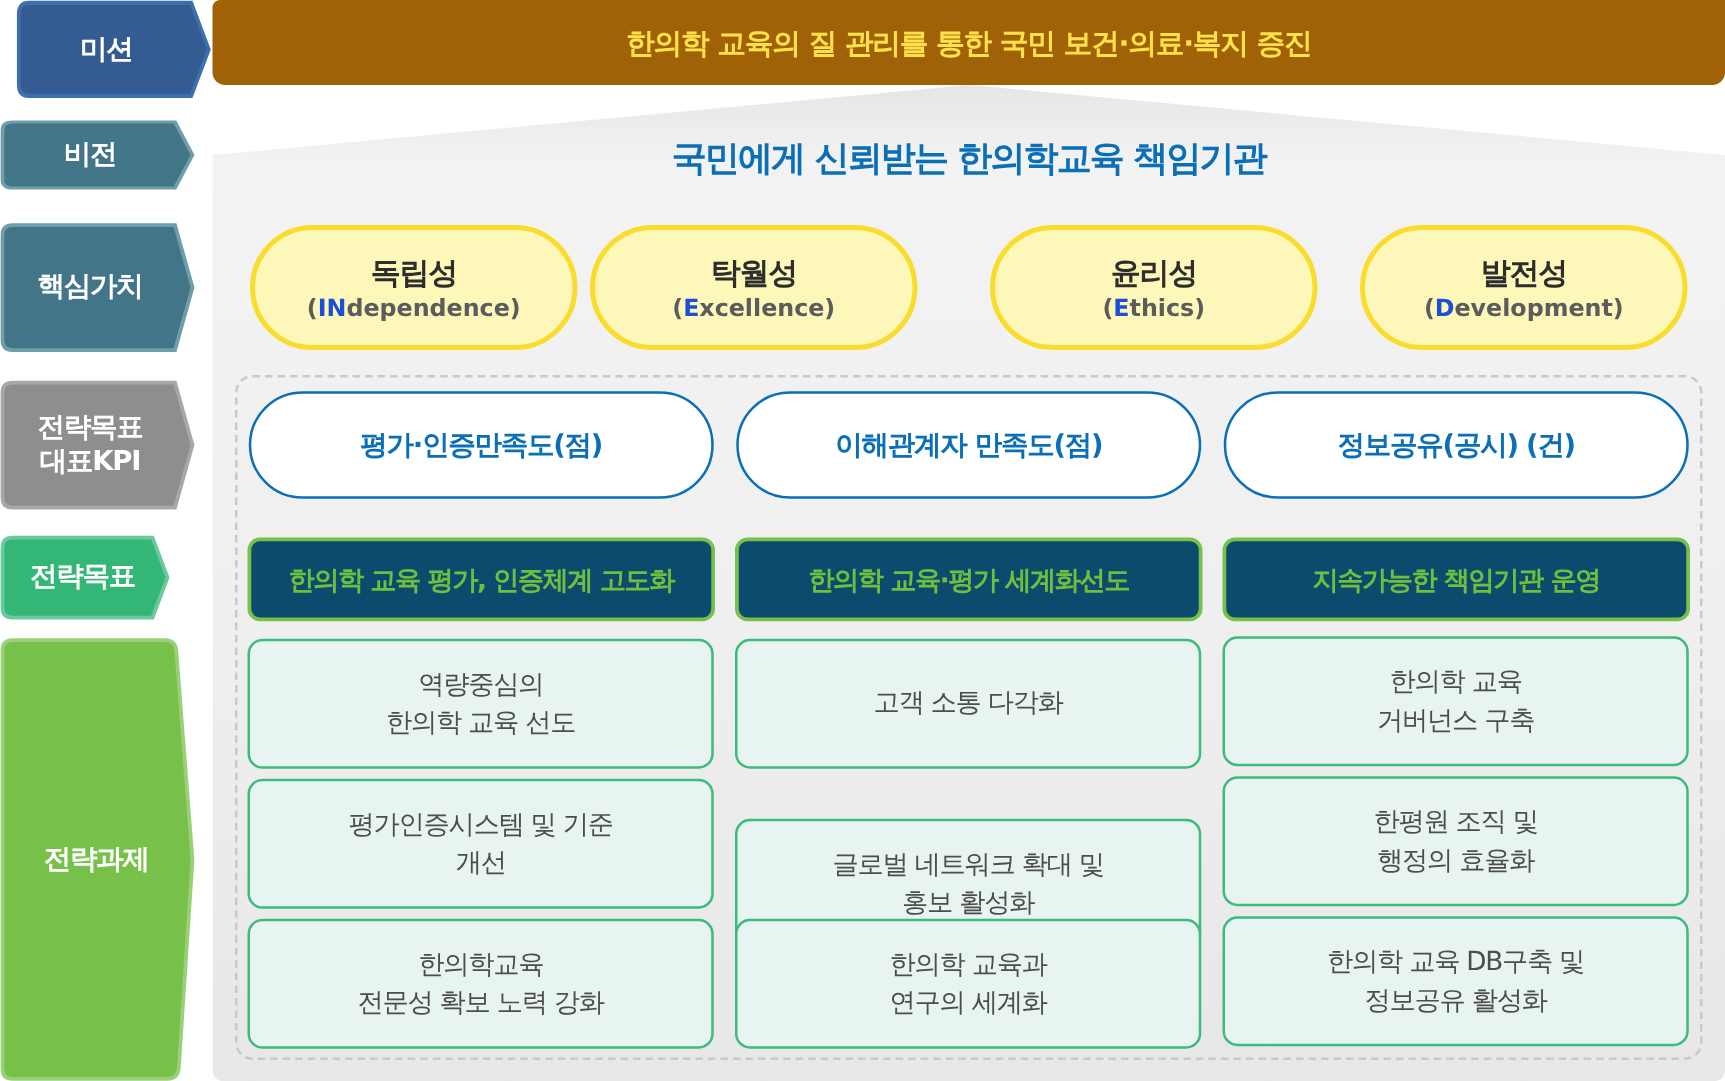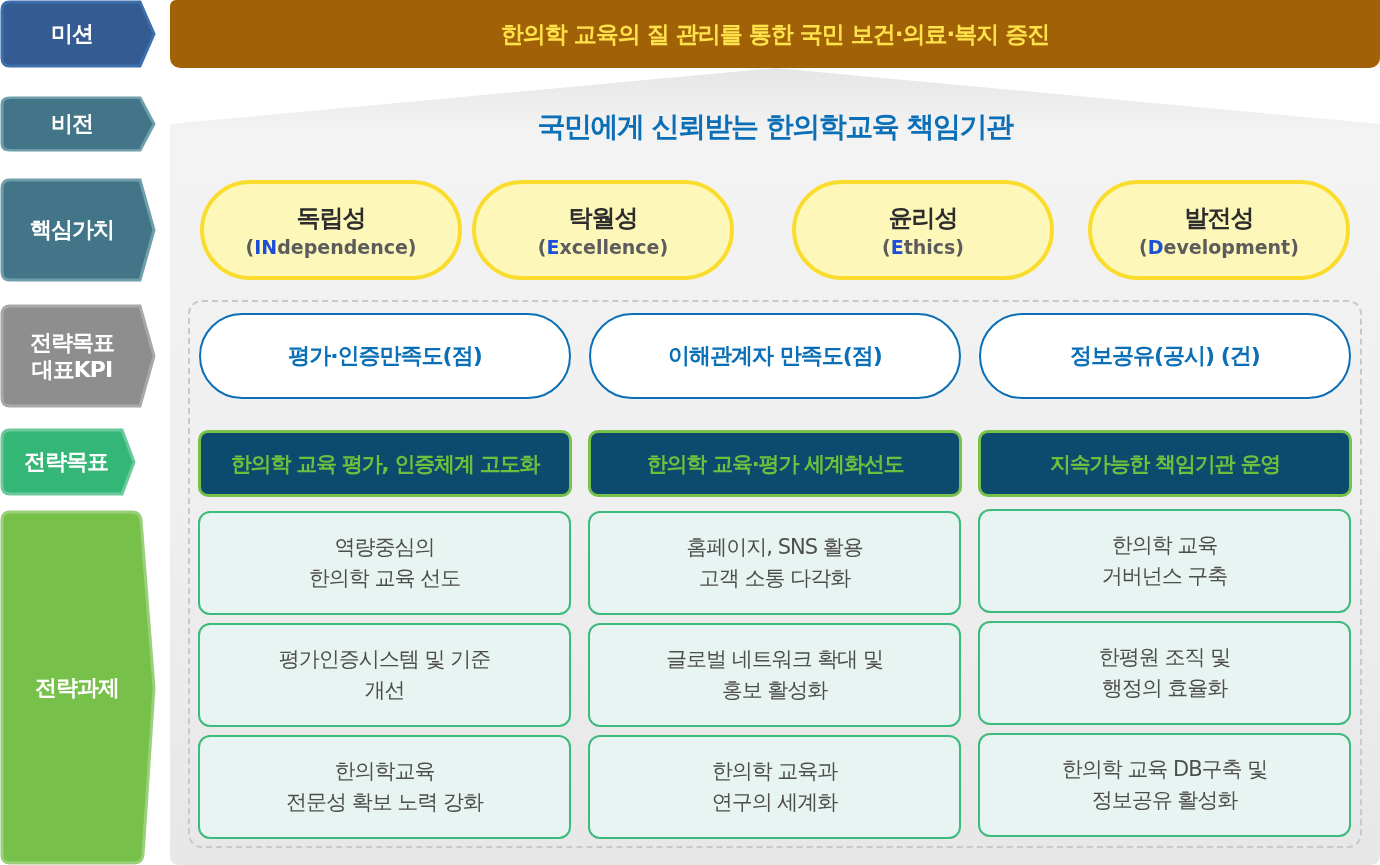--- a/index.html
+++ b/index.html
@@ -67,21 +67,21 @@
   .task-box {
     position: absolute; width: 373px; height: 104px;
     background: #e8f4f1; border: 2px solid #3dbb7c; border-radius: 12px;
     display: flex; flex-direction: column; align-items: center; justify-content: center;
     color: #4d4d4d; font-size: 21px; line-height: 1.5; letter-spacing: -1px; text-align: center;
   }
 </style>
 </head>
 <body>
 
-<div class="tag" style="top:0;height:68px;">
+<div class="tag" style="top:0;height:79px;margin-left:13px;">
   <svg viewBox="0 0 156 68" preserveAspectRatio="none">
     <path d="M10,2 H140 L154,34 L140,66 H10 Q2,66 2,58 V10 Q2,2 10,2 Z" fill="#345b92" stroke="#3d6fae" stroke-width="3"></path>
   </svg>
   <span>미션</span>
 </div>
 
 <div class="tag" style="top:96px;height:56px;">
   <svg viewBox="0 0 156 68" preserveAspectRatio="none">
     <path d="M10,2 H140 L154,34 L140,66 H10 Q2,66 2,58 V10 Q2,2 10,2 Z" fill="#437588" stroke="#6e9eaa" stroke-width="3"></path>
   </svg>
@@ -183,24 +183,23 @@
 <div class="task-box" style="left:198px;top:623px;">
   <span>평가인증시스템 및 기준</span>
   <span>개선</span>
 </div>
 <div class="task-box" style="left:198px;top:735px;">
   <span>한의학교육</span>
   <span>전문성 확보 노력 강화</span>
 </div>
 
 <div class="task-box" style="left:588px;top:511px;">
-  <span>홈페이지, SNS 활용</span>
   <span>고객 소통 다각화</span>
 </div>
-<div class="task-box" style="left:588px;top:623px;align-items:center;">
+<div class="task-box" style="left:588px;top:655px;align-items:center;">
   <span>글로벌 네트워크 확대 및</span>
   <span>홍보 활성화</span>
 </div>
 <div class="task-box" style="left:588px;top:735px;">
   <span>한의학 교육과</span>
   <span>연구의 세계화</span>
 </div>
 
 <div class="task-box" style="left:978px;top:509px;">
   <span>한의학 교육</span>

